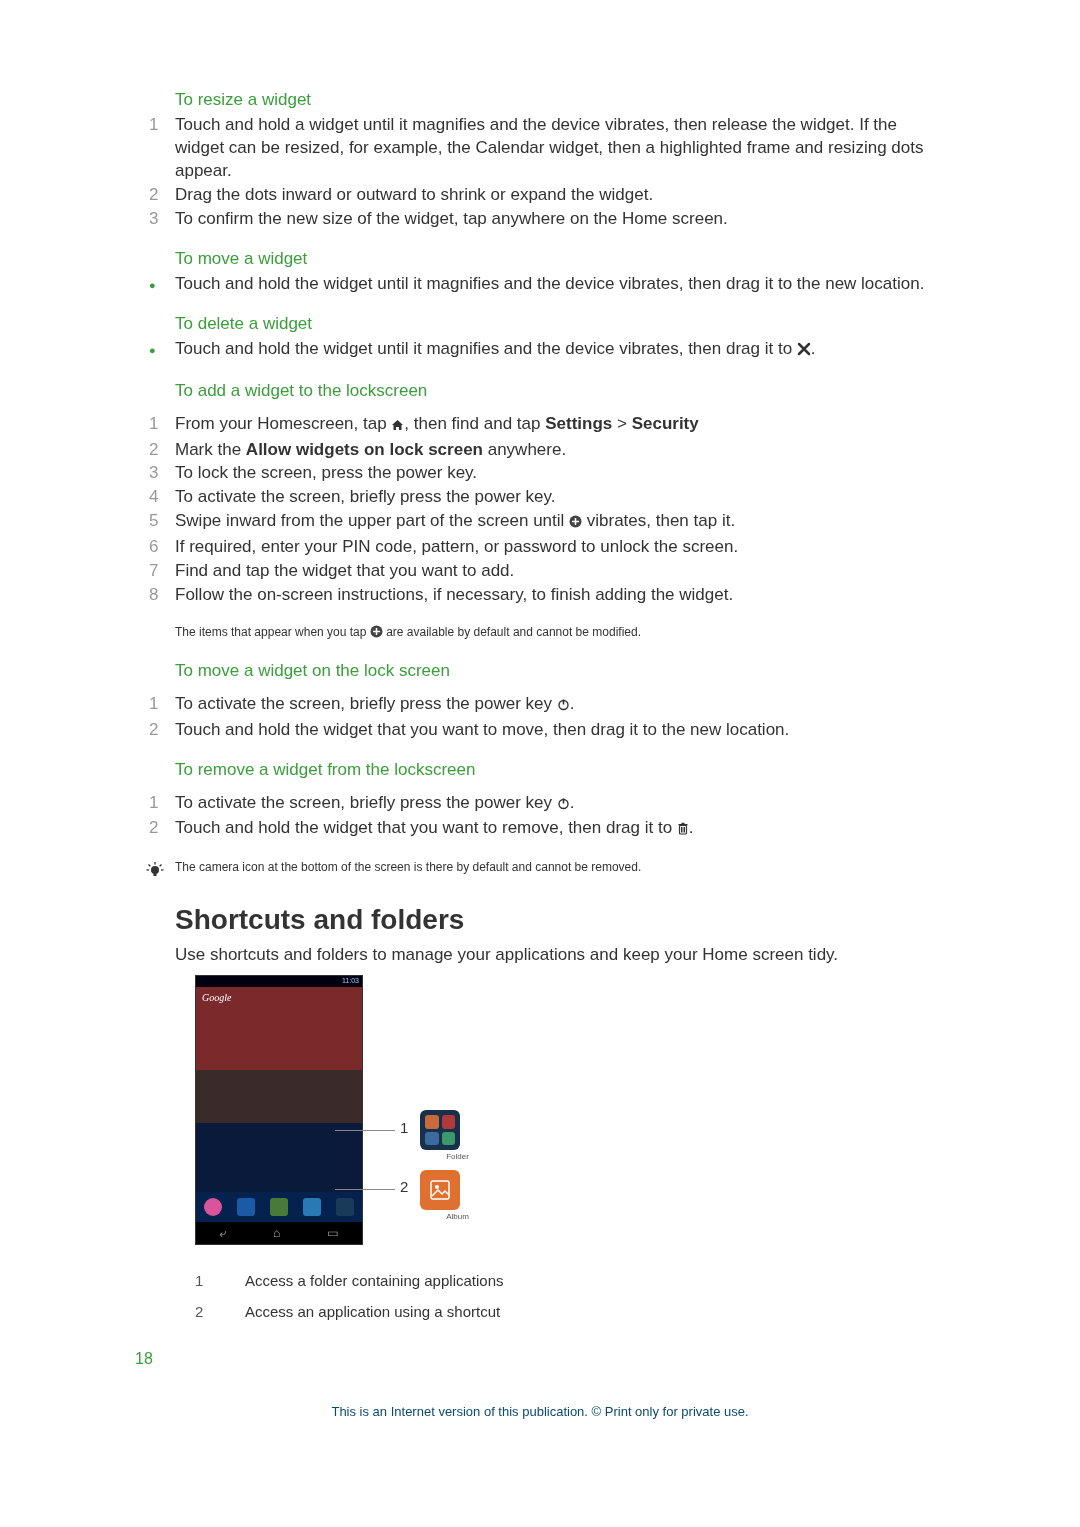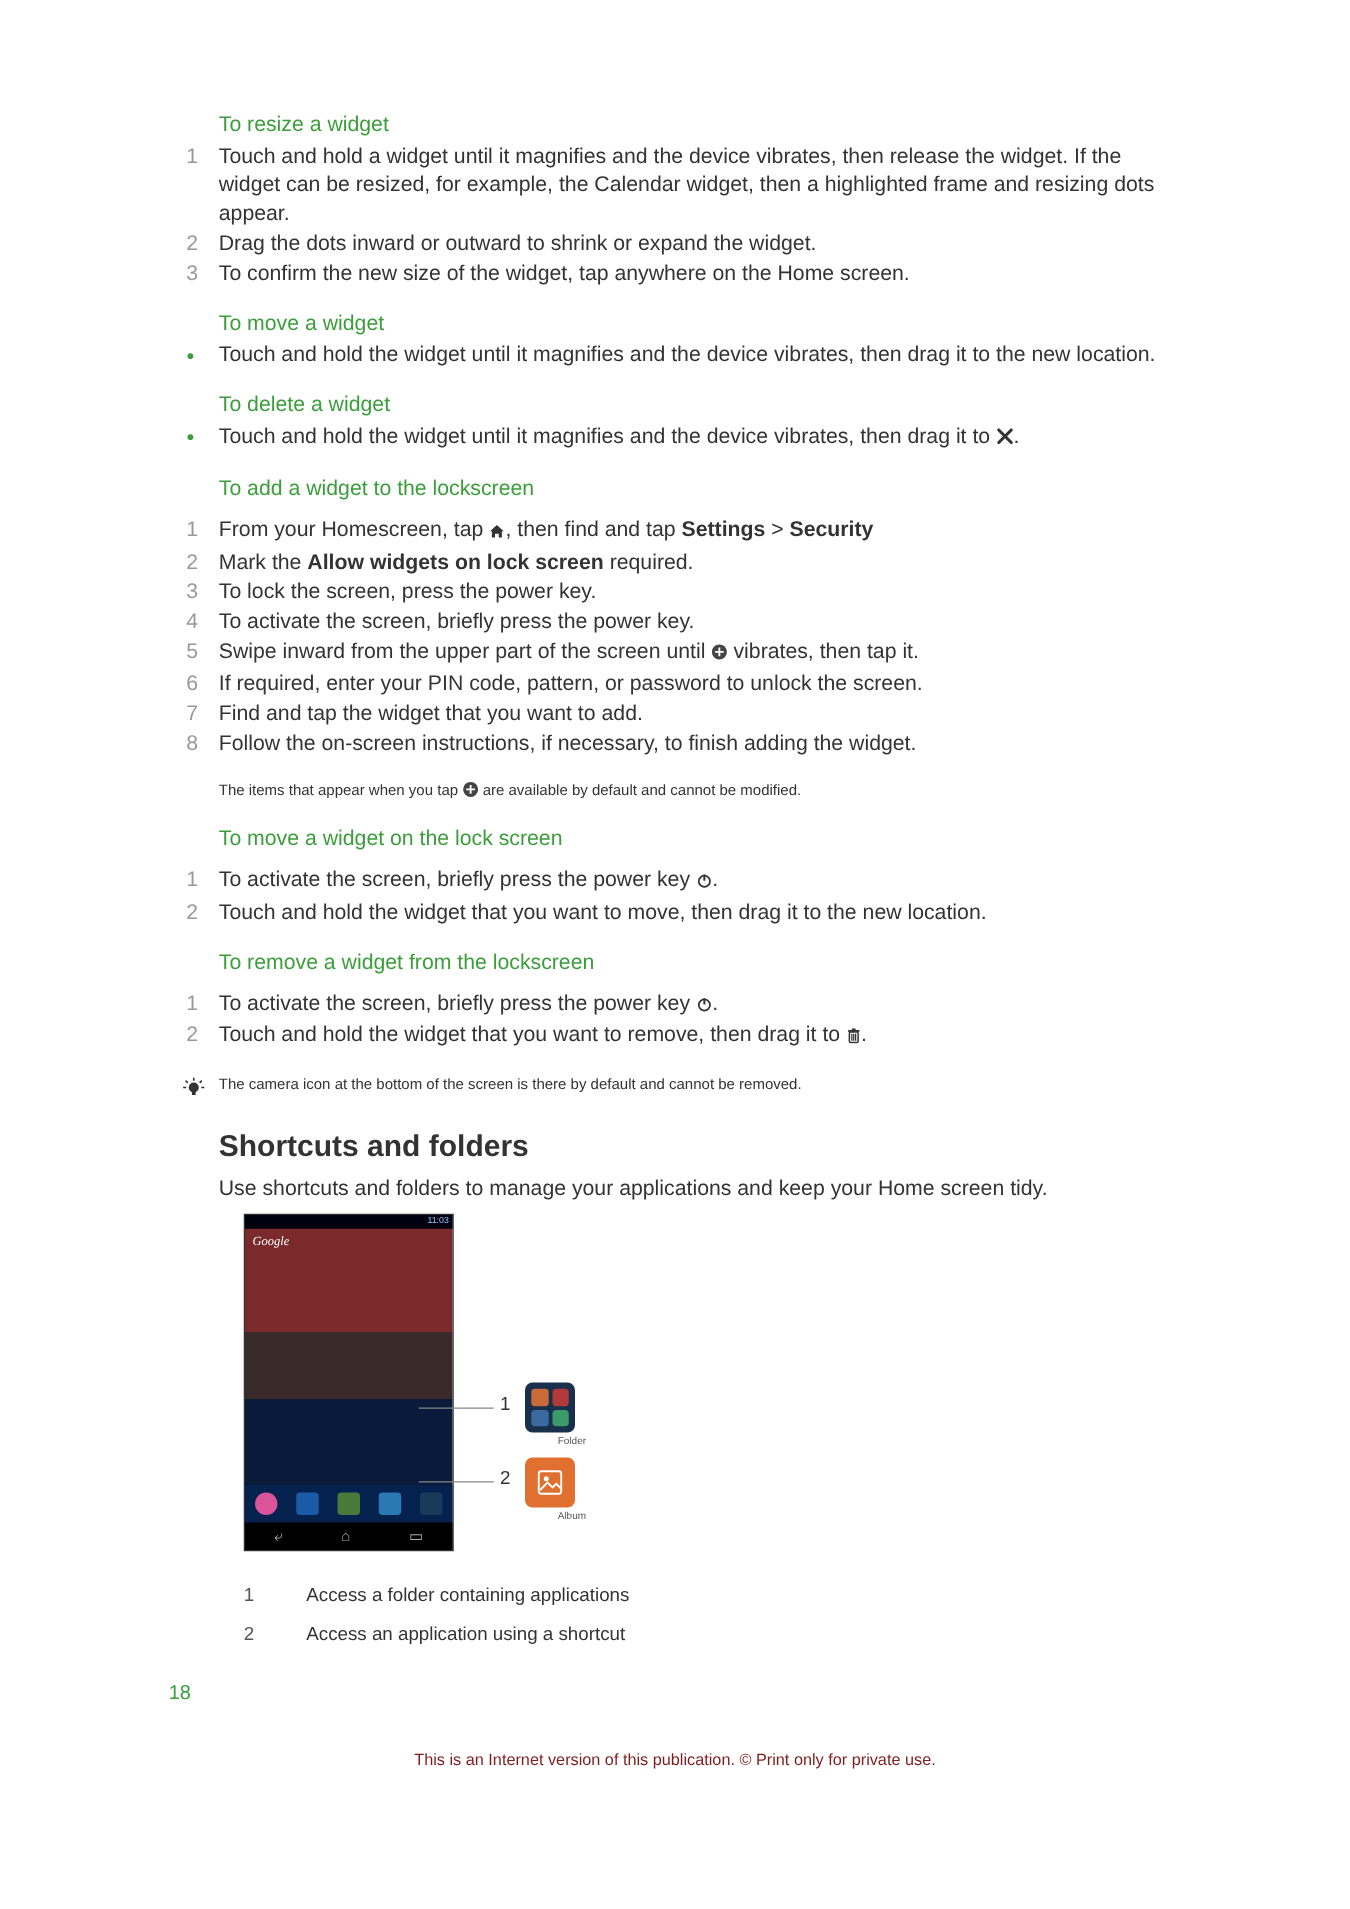--- a/index.html
+++ b/index.html
@@ -44,21 +44,21 @@
   }
   .note-icon {
     width: 40px;
     flex-shrink: 0;
     display: flex;
     justify-content: center;
     align-items: flex-start;
     padding-top: 2px;
   }
   .h2 {
-    font-size: 24px;
+    font-size: 28px;
     font-weight: bold;
     color: #333;
     margin: 24px 0 8px 40px;
   }
   .body-para {
     margin-left: 40px;
     line-height: 1.35;
     margin-bottom: 8px;
   }
   .img-placeholder {
@@ -126,21 +126,21 @@
   }
   .legend-num { width: 50px; color: #555; }
   .page-num {
     text-align: left;
     color: #3b9e3b;
     font-size: 16px;
     margin-top: 30px;
   }
   .footer {
     text-align: center;
-    color: #7f1d1d;
+    color: #0c4a6e;
     font-size: 13px;
     margin-top: 36px;
   }
   .inline-svg { display: inline-block; vertical-align: -2px; }
 </style>
 </head>
 <body>
 
 <div class="section-heading">To resize a widget</div>
 <ol class="step-list">
@@ -185,21 +185,21 @@
       <span class="step-num">1</span>
     <span class="step-text">
       <span>From your Homescreen, tap </span><span class="inline-svg"><svg width="13" height="12" viewBox="0 0 13 12">
             <path d="M6.5 1 L12 6 L10.5 6 L10.5 11 L8 11 L8 8 L5 8 L5 11 L2.5 11 L2.5 6 L1 6 Z" fill="#333"></path>
           </svg></span><span>, then find and tap </span><span class="bold">Settings</span><span> &gt; </span><span class="bold">Security</span>
     </span>
   </li>
   <li>
       <span class="step-num">2</span>
     <span class="step-text">
-      <span>Mark the </span><span class="bold">Allow widgets on lock screen</span><span> required.</span>
+      <span>Mark the </span><span class="bold">Allow widgets on lock screen</span><span> anywhere.</span>
     </span>
   </li>
   <li>
       <span class="step-num">3</span>
       <span class="step-text">To lock the screen, press the power key.</span>
     </li>
   <li>
       <span class="step-num">4</span>
       <span class="step-text">To activate the screen, briefly press the power key.</span>
     </li>

